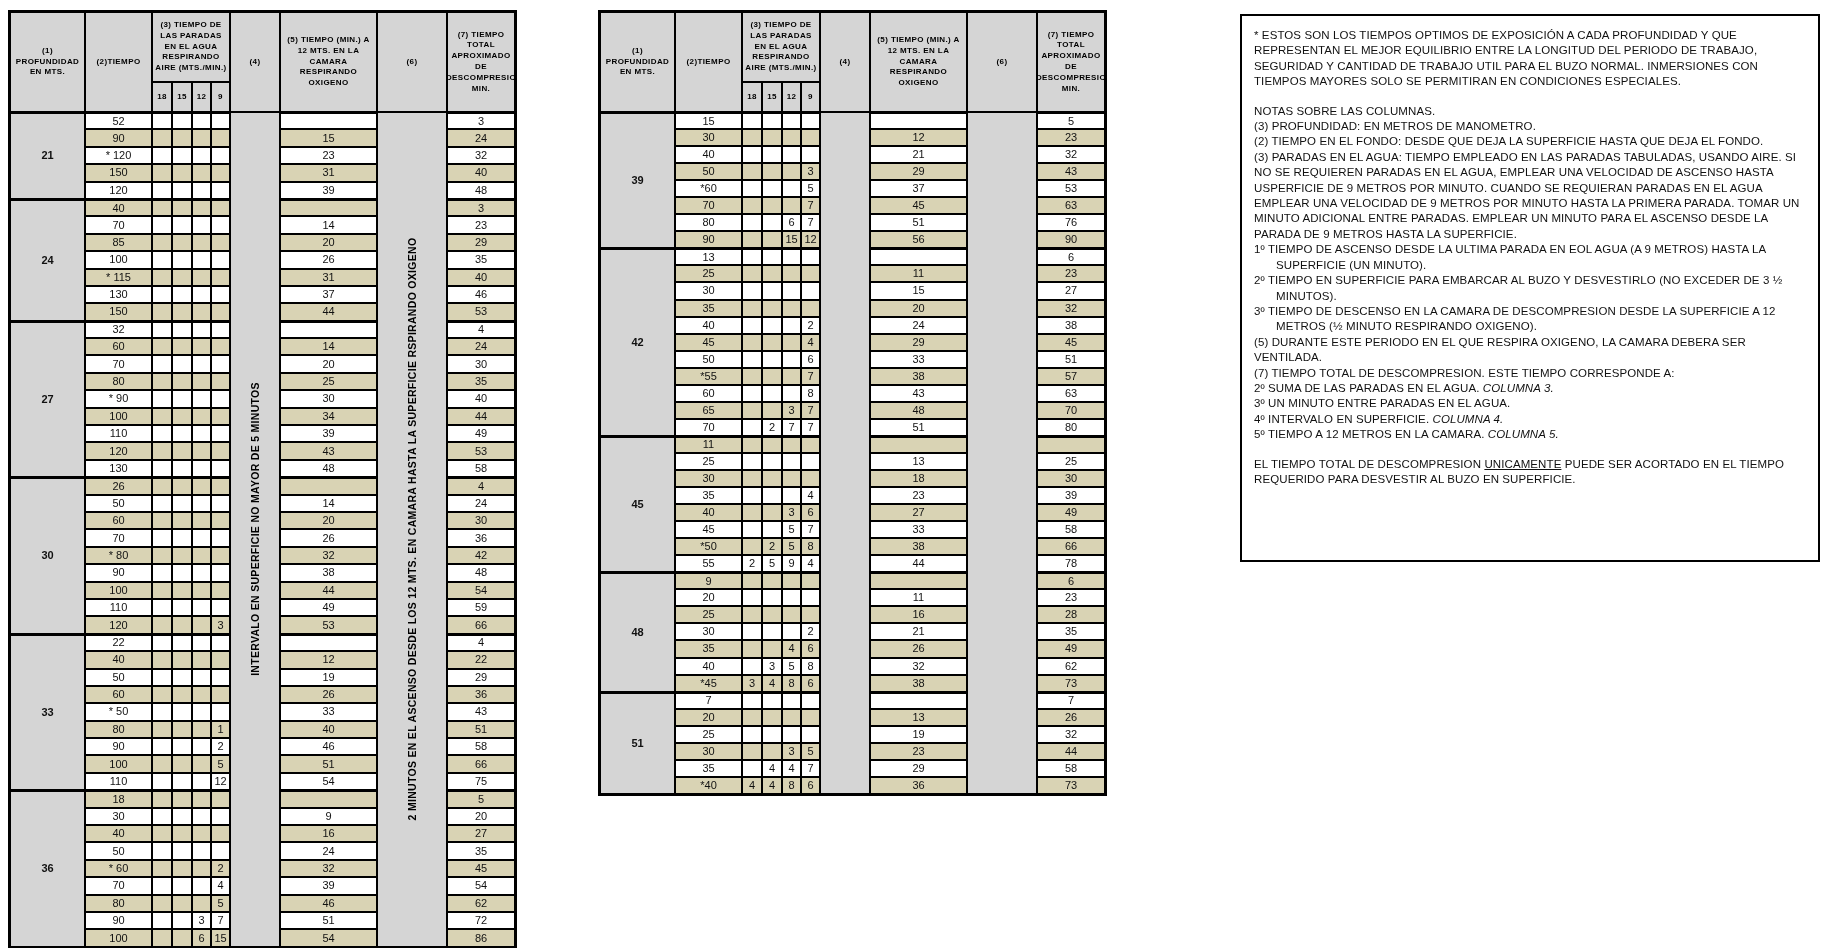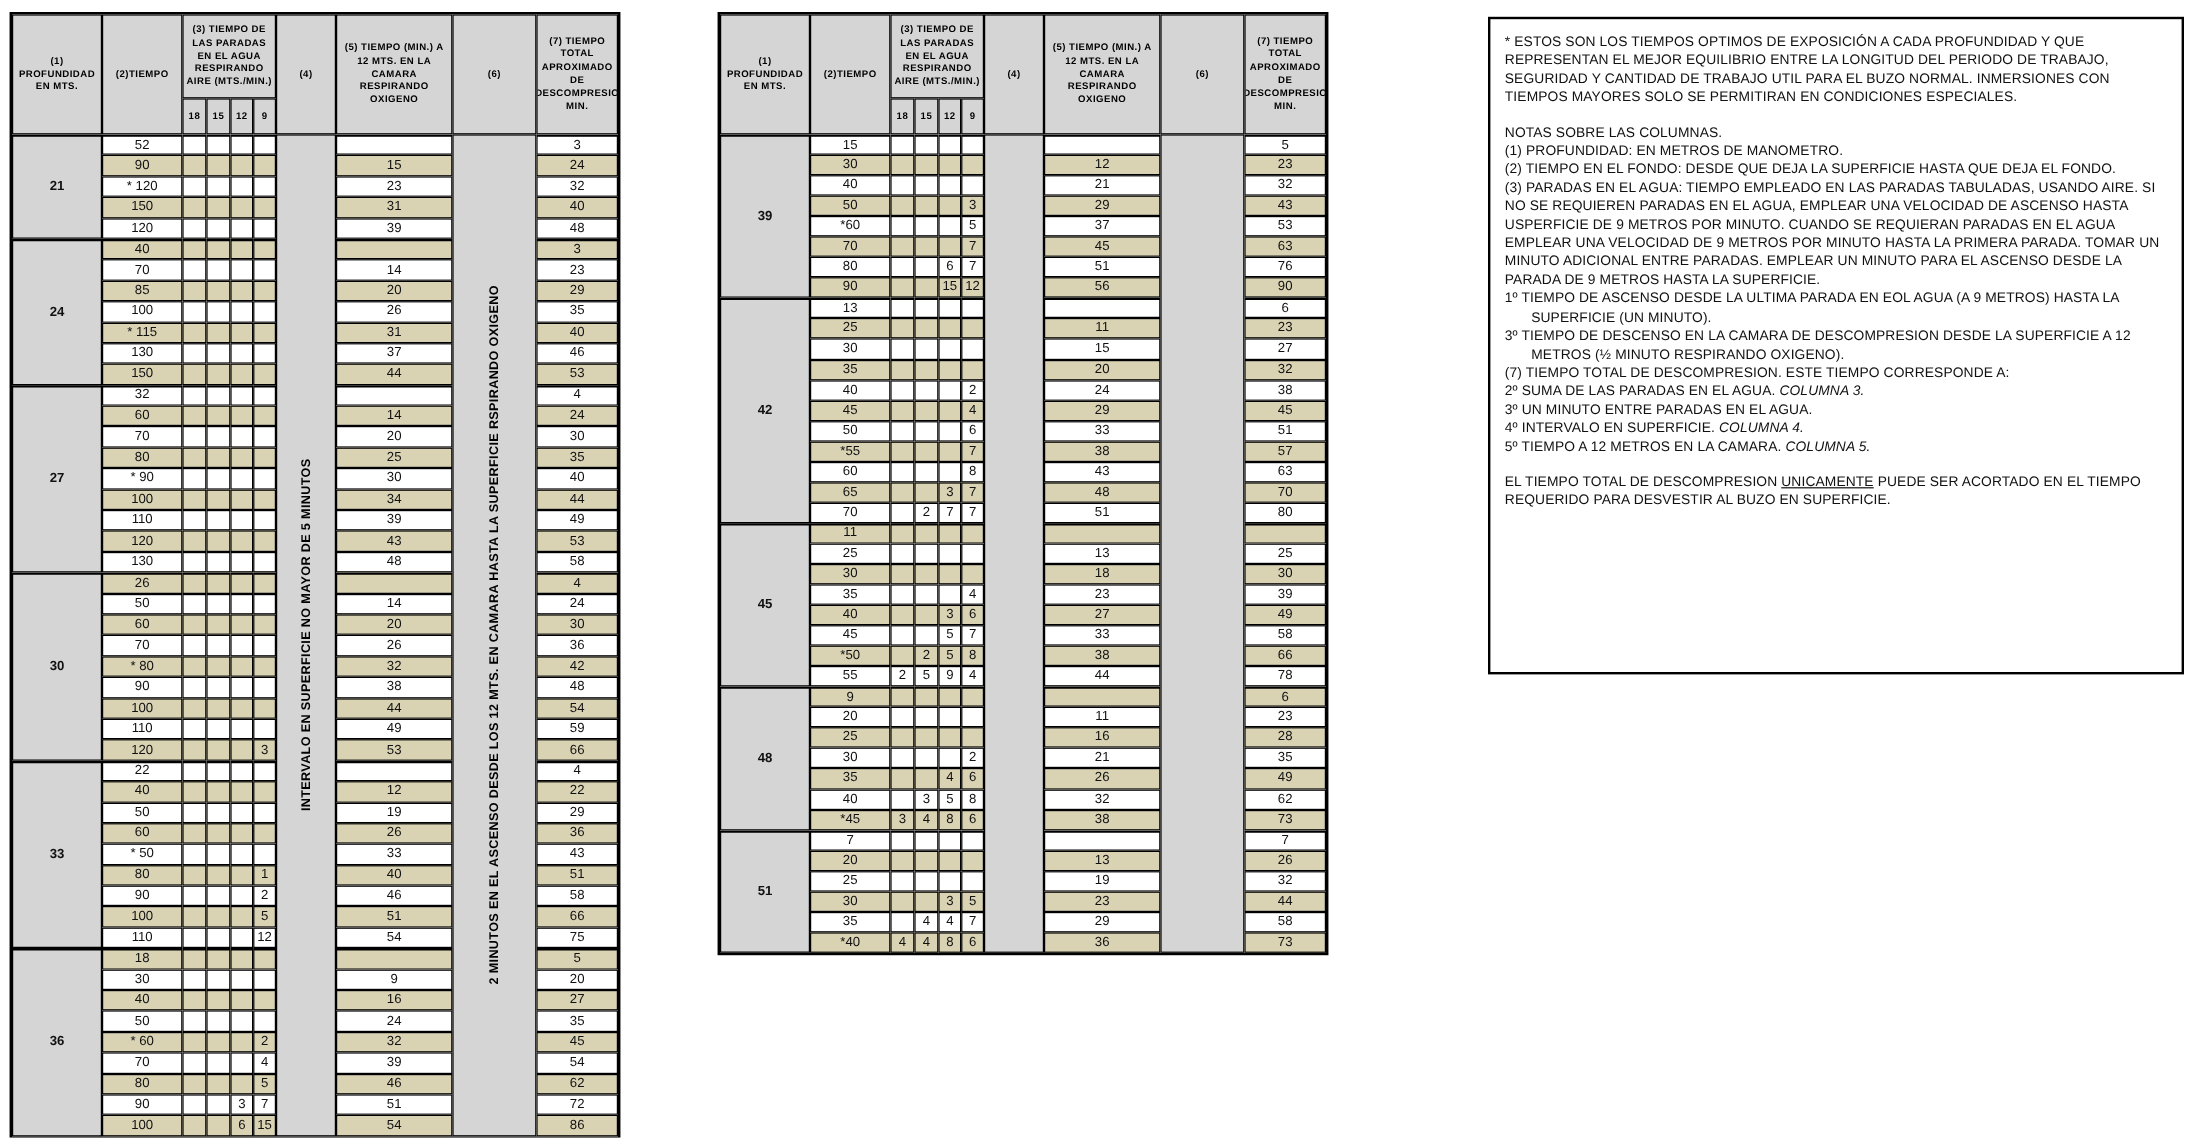--- a/index.html
+++ b/index.html
@@ -733,25 +733,27 @@
     <div class="cell tan" style="grid-area: 42 / 5;">8</div>
     <div class="cell tan" style="grid-area: 42 / 6;">6</div>
     <div class="cell tan" style="grid-area: 42 / 8;">36</div>
     <div class="cell tan" style="grid-area: 42 / 10;">73</div>
   </div>
 
 <div class="notes" id="notes-body">
     <div class="nline p"><span>* ESTOS SON LOS TIEMPOS OPTIMOS DE EXPOSICIÓN A CADA PROFUNDIDAD Y QUE REPRESENTAN EL MEJOR EQUILIBRIO ENTRE LA LONGITUD DEL PERIODO DE  TRABAJO, SEGURIDAD Y CANTIDAD DE TRABAJO UTIL PARA EL BUZO NORMAL. INMERSIONES CON TIEMPOS MAYORES SOLO SE PERMITIRAN EN CONDICIONES ESPECIALES.</span></div>
     <div class="nline gap">&nbsp;</div>
     <div class="nline p"><span>NOTAS SOBRE LAS COLUMNAS.</span></div>
-    <div class="nline p"><span>(1) PROFUNDIDAD: EN METROS DE MANOMETRO.</span></div>
+    <div class="nline p"><span>(3) PROFUNDIDAD: EN METROS DE MANOMETRO.</span></div>
     <div class="nline p"><span>(2) TIEMPO EN EL FONDO: DESDE QUE DEJA LA SUPERFICIE HASTA QUE DEJA EL FONDO.</span></div>
     <div class="nline p"><span>(3) PARADAS EN EL AGUA: TIEMPO EMPLEADO EN LAS PARADAS TABULADAS, USANDO AIRE. SI NO SE REQUIEREN PARADAS EN EL AGUA, EMPLEAR UNA VELOCIDAD DE ASCENSO HASTA USPERFICIE DE 9 METROS POR MINUTO. CUANDO SE REQUIERAN PARADAS EN EL AGUA EMPLEAR UNA VELOCIDAD DE 9 METROS POR MINUTO HASTA LA PRIMERA PARADA. TOMAR UN MINUTO ADICIONAL ENTRE PARADAS. EMPLEAR UN MINUTO PARA EL ASCENSO DESDE LA PARADA DE 9 METROS HASTA LA SUPERFICIE.</span></div>
     <div class="nline ord"><span>1º TIEMPO DE ASCENSO DESDE LA ULTIMA PARADA EN EOL AGUA (A 9 METROS) HASTA LA SUPERFICIE (UN MINUTO).</span></div>
+    <div class="nline ord"><span>2º TIEMPO EN SUPERFICIE PARA EMBARCAR AL BUZO Y  DESVESTIRLO (NO EXCEDER DE  3 ½ MINUTOS).</span></div>
     <div class="nline ord"><span>3º TIEMPO DE DESCENSO EN LA CAMARA DE DESCOMPRESION DESDE LA SUPERFICIE A 12 METROS (½ MINUTO RESPIRANDO OXIGENO).</span></div>
+    <div class="nline p"><span>(5) DURANTE ESTE PERIODO EN EL QUE RESPIRA OXIGENO, LA CAMARA DEBERA SER VENTILADA.</span></div>
     <div class="nline p"><span>(7) TIEMPO TOTAL DE DESCOMPRESION. ESTE TIEMPO CORRESPONDE A:</span></div>
     <div class="nline ord"><span>2º SUMA DE LAS PARADAS EN EL AGUA. </span><span class="it">COLUMNA 3.</span></div>
     <div class="nline ord"><span>3º UN MINUTO ENTRE PARADAS EN EL AGUA.</span></div>
     <div class="nline ord"><span>4º INTERVALO EN SUPERFICIE. </span><span class="it">COLUMNA 4.</span></div>
     <div class="nline ord"><span>5º TIEMPO A 12 METROS EN LA CAMARA. </span><span class="it">COLUMNA 5.</span></div>
     <div class="nline gap">&nbsp;</div>
     <div class="nline p"><span>EL TIEMPO TOTAL DE DESCOMPRESION </span><span class="un">UNICAMENTE</span><span> PUEDE SER ACORTADO EN EL TIEMPO REQUERIDO PARA DESVESTIR AL BUZO EN SUPERFICIE.</span></div>
   </div>
 
 </body></html>

